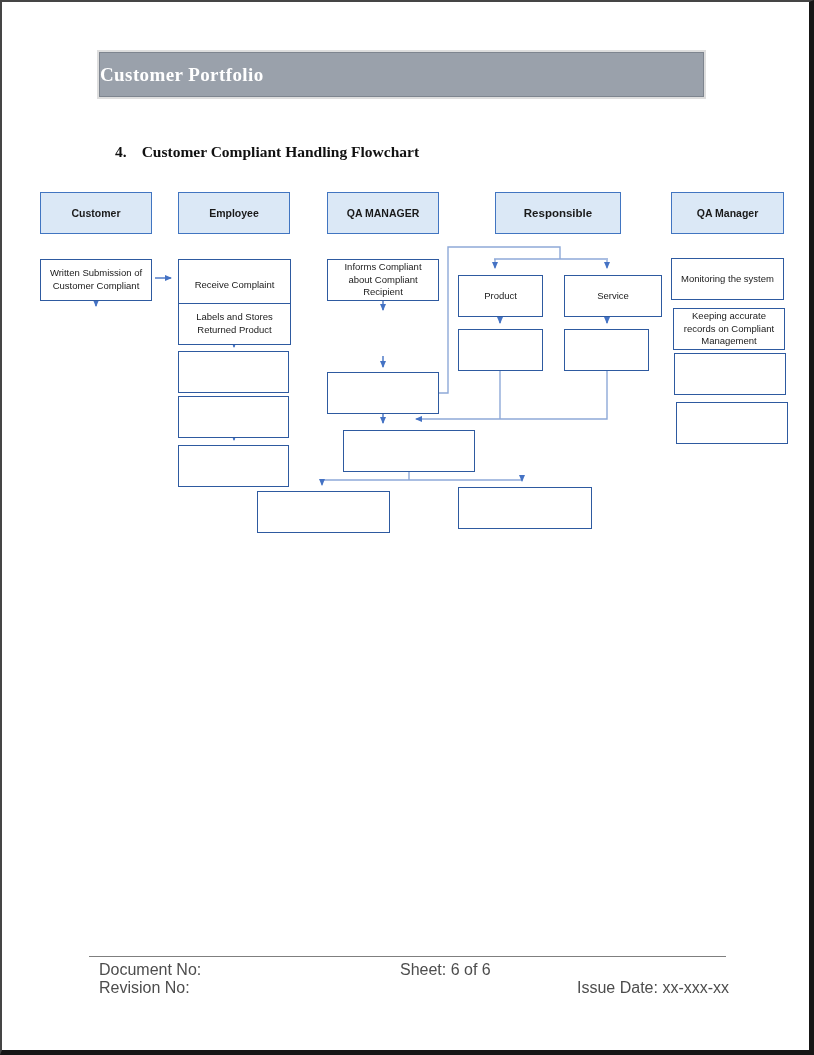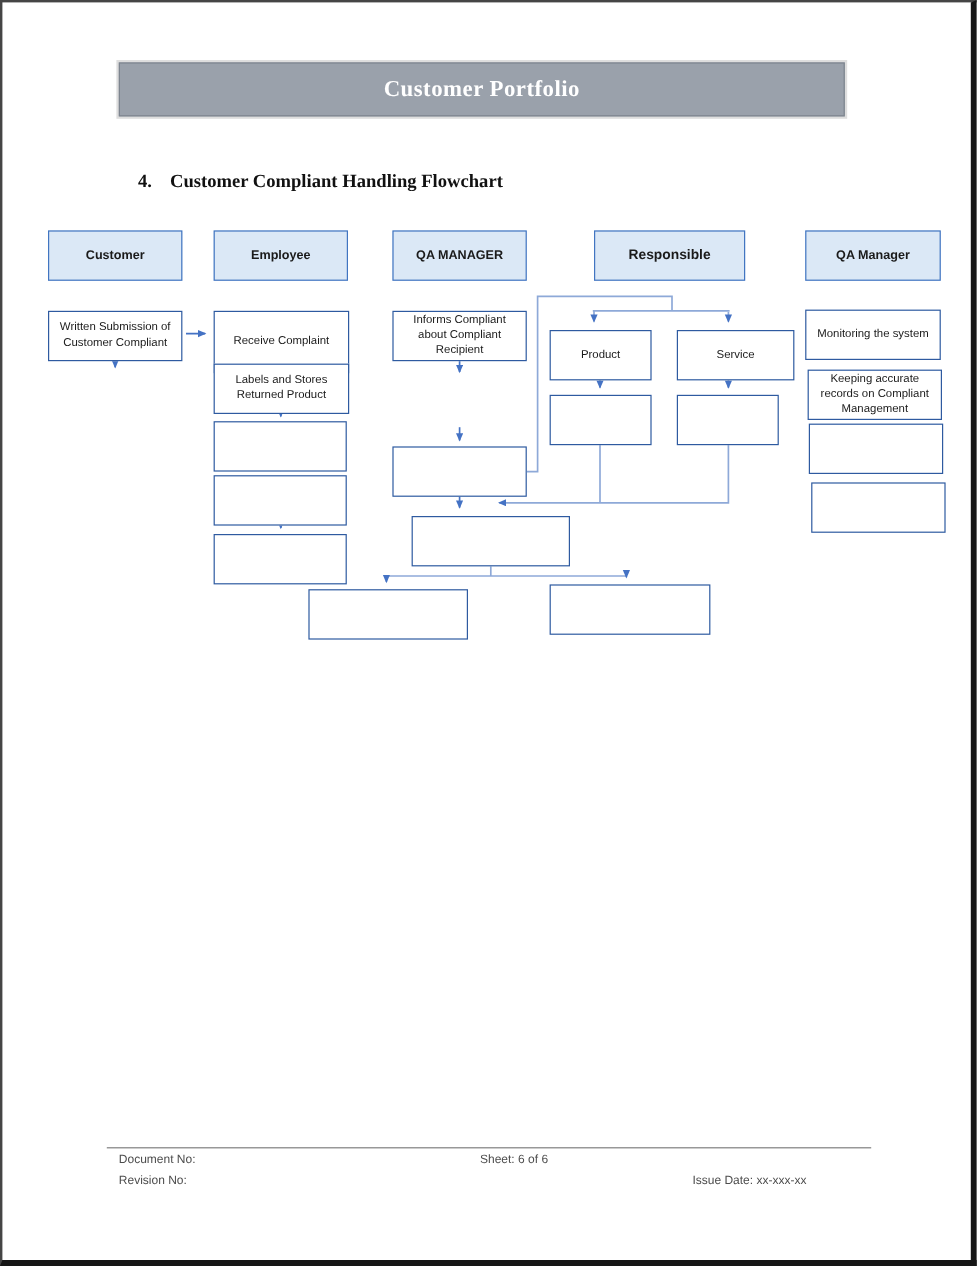--- a/index.html
+++ b/index.html
@@ -6,21 +6,21 @@
   .page{
     position:relative;width:814px;height:1055px;box-sizing:border-box;background:#fff;
     border-top:2px solid #454545;border-left:2px solid #454545;
     border-right:5px solid #161616;border-bottom:5px solid #161616;
     font-family:"Liberation Sans", sans-serif;overflow:hidden;
   }
   .banner{
     position:absolute;left:97px;top:50px;width:603px;height:43px;
     background:var(--banner-bg,#9aa1ab);
     border:1px solid #7e858f;box-shadow:0 0 0 2px #dedede;
-    display:flex;align-items:center;justify-content:center;
+    display:flex;align-items:center;justify-content:flex-start;
   }
   .banner span{
     color:#fff;font-family:"Liberation Serif", serif;font-weight:bold;
     font-size:19px;letter-spacing:.4px;
   }
   .heading{
     position:absolute;left:113px;top:141px;display:flex;
     font-family:"Liberation Serif", serif;font-weight:bold;font-size:15.5px;color:#111;
   }
   .heading .num{margin-right:15px;}
@@ -41,21 +41,21 @@
   }
   .smudge{
     display:block;height:9px;border-radius:4px;background:#bdbdbd;
     filter:blur(2.5px);margin:2px auto;
   }
   svg.connectors{position:absolute;left:0;top:0;pointer-events:none;}
   .ln-l{stroke:var(--line-light,#8ea9d8);fill:none;stroke-width:1.4;}
   .ln-d{stroke:var(--line-dark,#4472c4);fill:none;stroke-width:1.4;}
   .ah-fill{fill:var(--line-dark,#3e64b4);}
   .footer-line{position:absolute;left:87px;top:954px;width:637px;height:1px;background:#7f7f7f;}
-  .ftr{position:absolute;font-size:10px;color:var(--footer-text,#4d4d4d);}
+  .ftr{position:absolute;font-size:16px;color:var(--footer-text,#4d4d4d);}
 </style>
 </head>
 <body>
 
 <div class="page">
 
   <div class="banner">
     <span>Customer Portfolio</span>
   </div>
 

